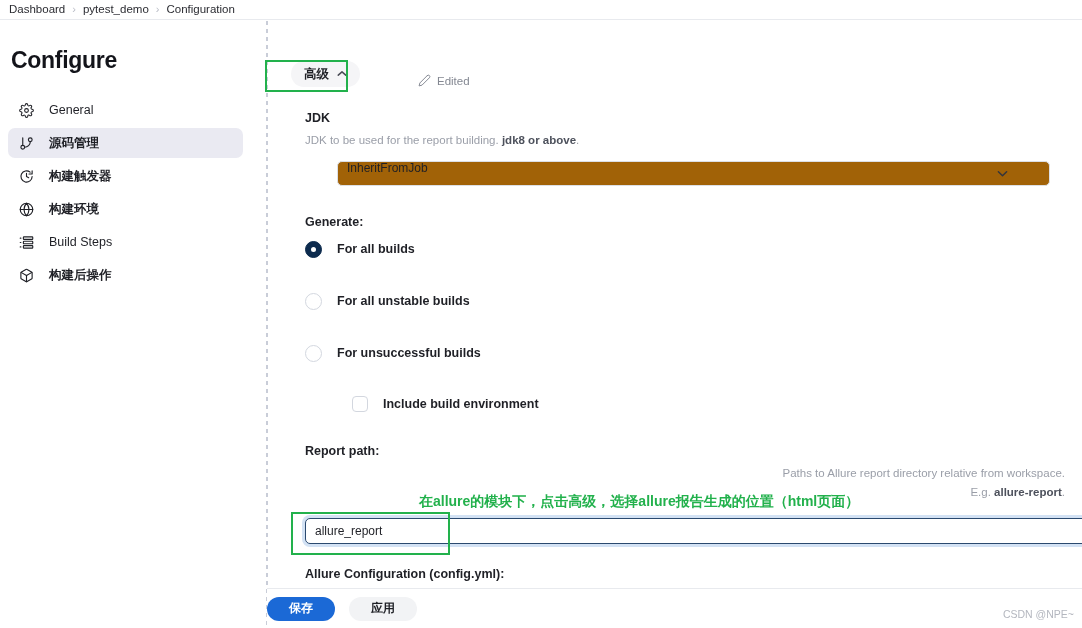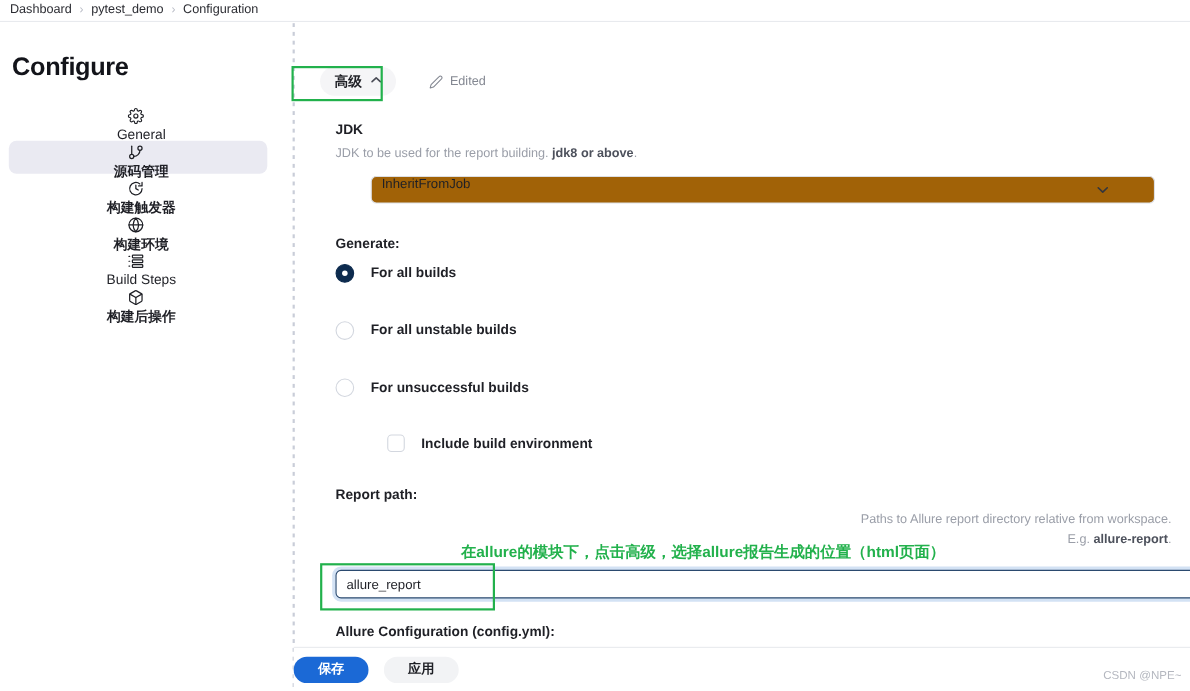--- a/index.html
+++ b/index.html
@@ -77,21 +77,20 @@
     position: absolute; left: 0; top: 74px;
     width: 267px;
   }
   .nav-item {
     display: flex; align-items: center;
     height: 30px;
     margin: 0 24px 3px 8px;
     padding-left: 6px;
     border-radius: 7px;
     cursor: pointer;
-    flex-direction: column;
   }
   .nav-item.active { background: #eaeaf2; }
   .nav-ico {
     width: 24px; height: 20px;
     display: flex; align-items: center; justify-content: center;
     margin-right: 11px;
     color: #1f2026;
     flex: 0 0 auto;
   }
   .nav-lbl {
@@ -122,21 +121,21 @@
   .content {
     position: absolute; left: 267px; top: 21px;
     width: 815px; height: 607px;
     background: #ffffff;
     z-index: 6;
   }
 
   
   .tabrow {
     position: absolute; left: 24px; top: 40px;
-    display: flex; align-items: center;
+    display: flex; align-items: flex-end; gap: 28px;
   }
   .tab-btn {
     display: flex; align-items: center; gap: 8px;
     height: 26px;
     padding: 0 13px;
     background: #f5f5f7;
     border: none; border-radius: 13px;
     font-size: 12.5px; font-weight: 700;
     color: #1f2026;
     cursor: pointer;

